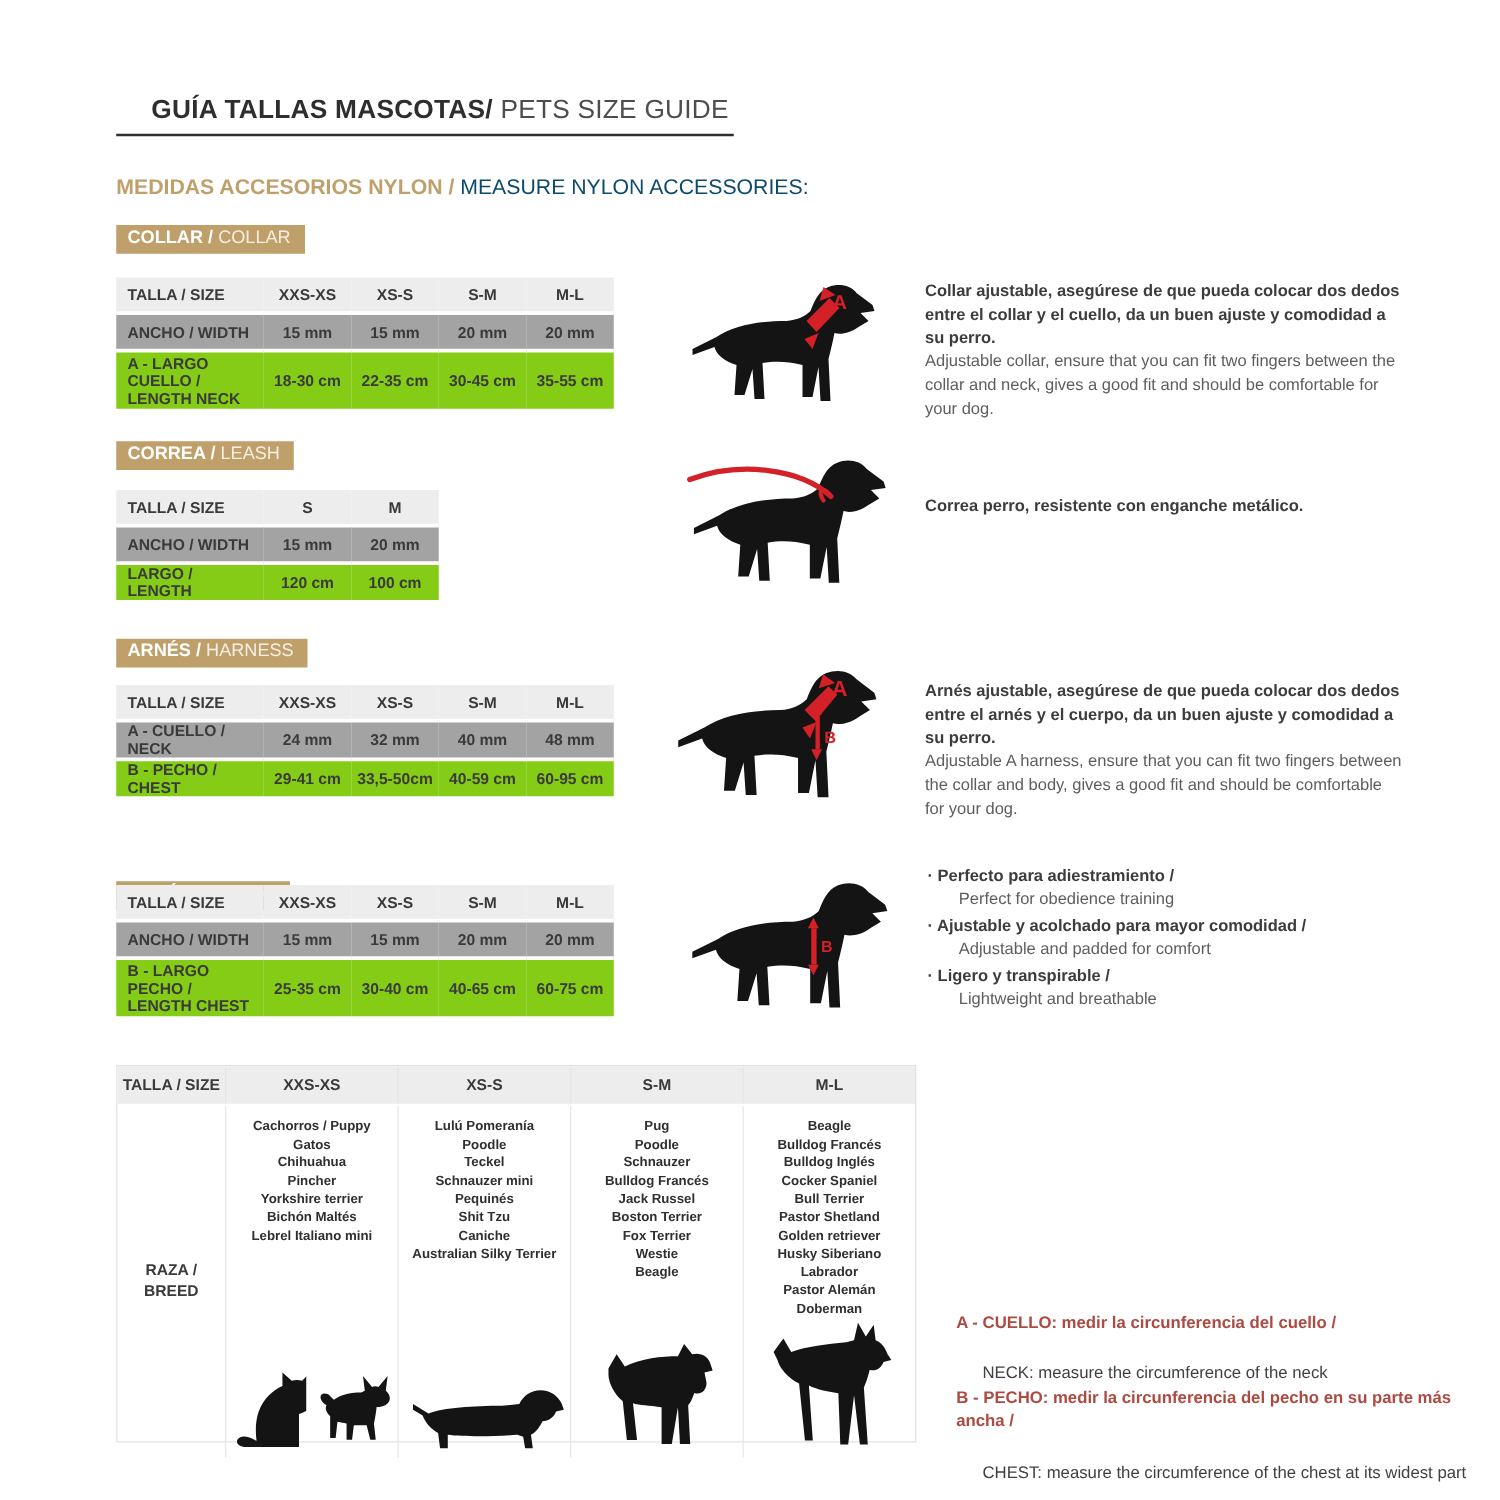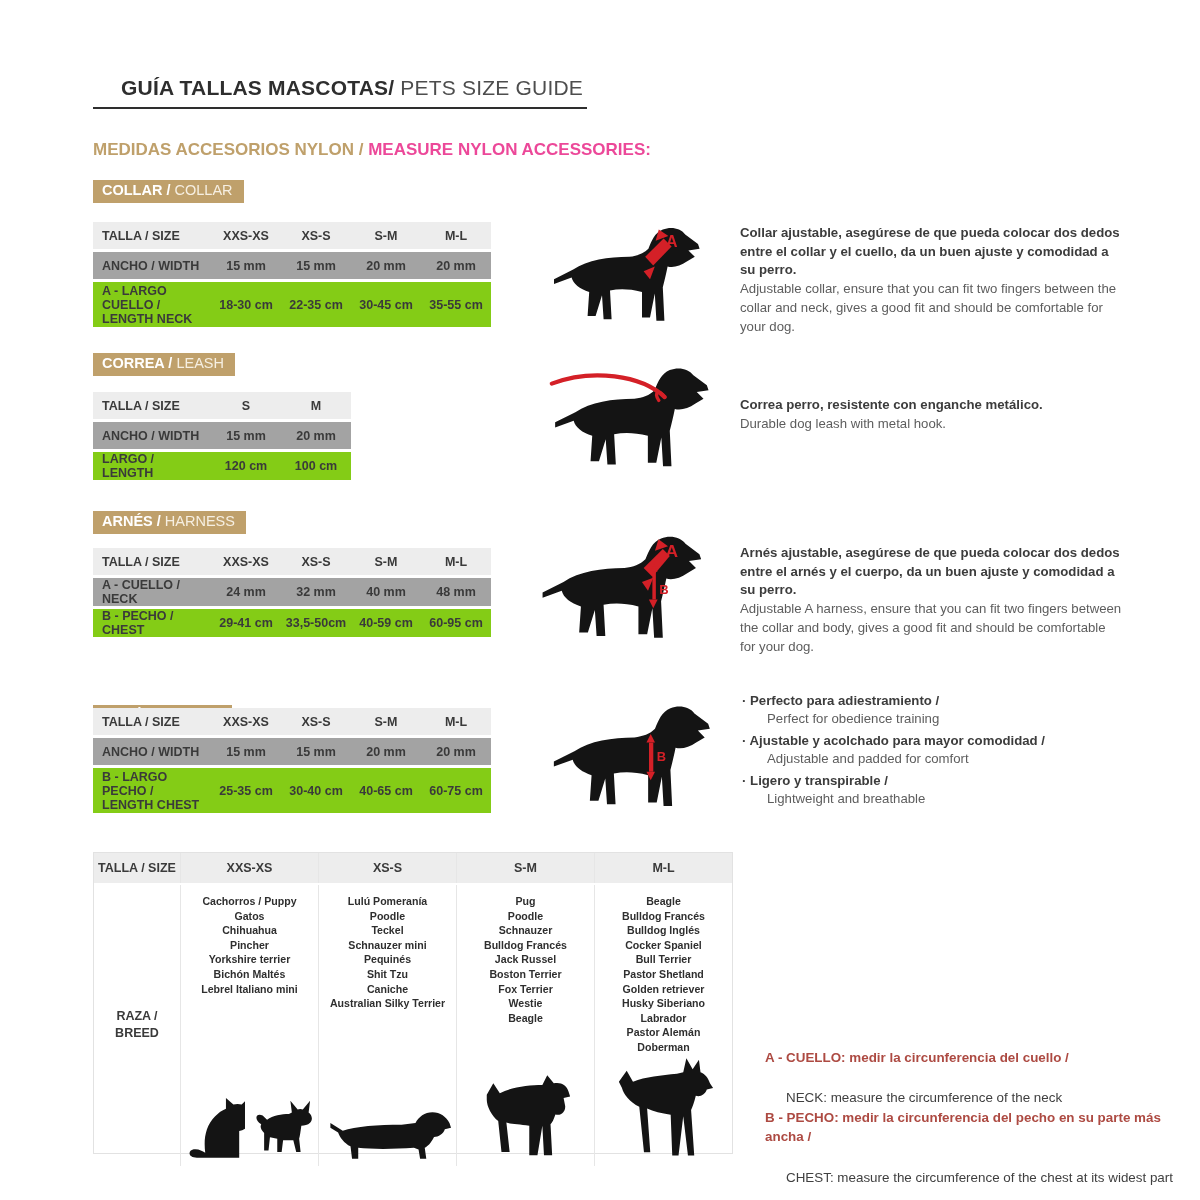--- a/index.html
+++ b/index.html
@@ -5,21 +5,21 @@
   html,body{margin:0;padding:0;background:#fff;width:1200px;height:1200px;
     font-family:"Liberation Sans", sans-serif;color:#3a3a3a;overflow:hidden;}
   .abs{position:absolute;}
   
   .page-title{left:93px;top:76px;font-size:21px;letter-spacing:.2px;
     border-bottom:2px solid #2e2e2e;padding-bottom:7px;padding-right:4px;}
   .page-title .b{font-weight:bold;color:#2e2e2e;margin-left:28px;}
   .page-title .l{font-weight:normal;color:#4d4d4d;}
   .sub-title{left:93px;top:140px;font-size:17px;}
   .sub-title .b{font-weight:bold;color:#bfa06b;}
-  .sub-title .l{font-weight:bold;color:#ec4899;}
+  .sub-title .l{font-weight:normal;color:#0c4a6e;}
   .badge{display:inline-block;background:#bfa06b;color:#fff;font-size:14.5px;
     padding:3px 11px 5px 9px;line-height:1;}
   .badge .b{font-weight:bold;}
   .badge .l{font-weight:normal;color:#f6efe2;}
   
   table.size-table{border-collapse:collapse;table-layout:fixed;}
   table.size-table td{font-weight:bold;font-size:12.5px;text-align:center;
     vertical-align:middle;padding:0 3px;color:#3a3a3a;}
   table.size-table td.lbl{text-align:left;padding-left:9px;}
   tr.r-head td{background:#ededed;height:27px;border-bottom:3px solid #fff;}
@@ -177,21 +177,20 @@
   </table>
 
 <svg class="dog" style="left:540px;top:360px;" width="182" height="118" viewBox="0 0 200 140">
   <use href="#dog-side"></use>
   <path d="M140,44 C112,18 54,10 6,28" fill="none" stroke="#d42027" stroke-width="5" stroke-linecap="round"></path>
   <path d="M140,44 C134,34 126,38 133,48" fill="none" stroke="#d42027" stroke-width="4" stroke-linecap="round"></path>
 </svg>
 
 <div class="abs desc" style="left:740px;top:396px;">
   <div class="es">Correa perro, resistente con enganche metálico.</div>
-  <div class="en">Durable dog leash with metal hook.</div>
 </div>
 
 <div class="abs" style="left:93px;top:511px;">
   <span class="badge">
     <span class="b">ARNÉS /</span>
     <span class="l">HARNESS</span>
   </span>
 </div>
 
 <table class="size-table abs" style="left:93px;top:548px;width:398px;">

